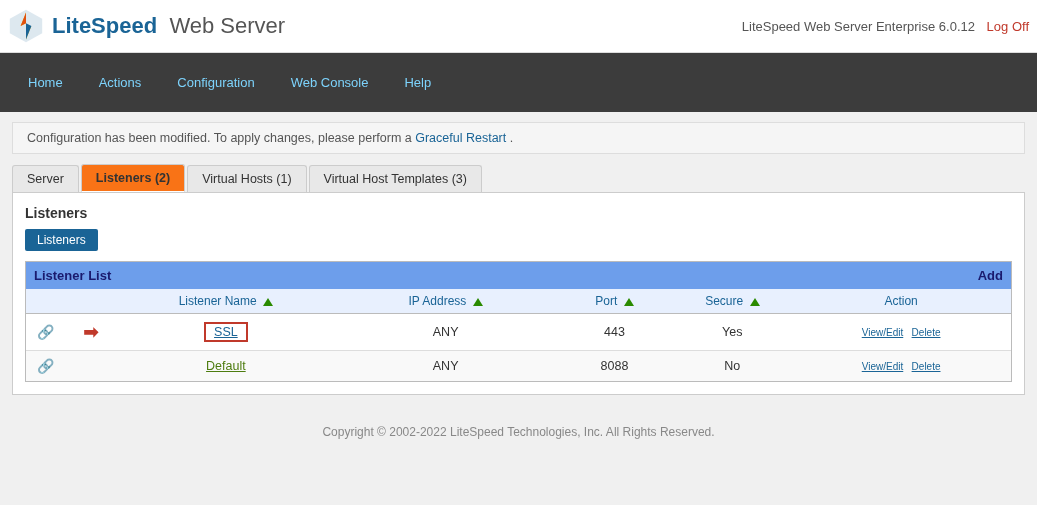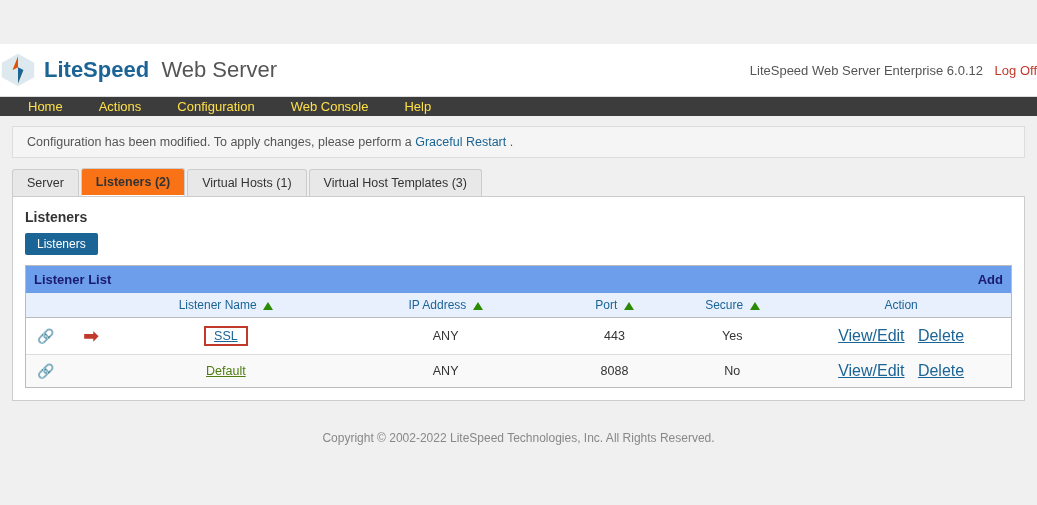--- a/index.html
+++ b/index.html
@@ -1,29 +1,29 @@
 <!DOCTYPE html>
 <html><head>
   <meta charset="utf-8">
   <style>
     * { margin: 0; padding: 0; box-sizing: border-box; }
     body { font-family: Arial, sans-serif; font-size: 13px; background: #f0f0f0; color: #333; }
 
     
-    #header { background: #fff; padding: 8px 0; display: flex; align-items: center; justify-content: space-between; border-bottom: 1px solid #ddd; margin-top: 44px; }
+    #header { background: #fff; padding: 8px 8px; display: flex; align-items: center; justify-content: space-between; border-bottom: 1px solid #ddd; }
     #logo-area { display: flex; align-items: center; gap: 8px; }
     #logo-icon { width: 36px; height: 36px; }
     #logo-text { font-size: 22px; color: #333; }
     #logo-text span { color: #1a6496; font-weight: bold; }
     #header-right { font-size: 13px; color: #555; }
     #header-right a { color: #c0392b; text-decoration: none; margin-left: 8px; }
 
     
     #navbar { background: #3c3c3c; padding: 0 10px; display: flex; align-items: stretch; }
-    .nav-item { color: #fde047; padding: 2px 18px; cursor: pointer; font-size: 13px; text-decoration: none; display: flex; align-items: center; }
+    .nav-item { color: #7dd3fc; padding: 22px 18px; cursor: pointer; font-size: 13px; text-decoration: none; display: flex; align-items: center; }
 
     
     #notice { background: #f5f5f5; border: 1px solid #ddd; padding: 8px 14px; font-size: 12.5px; color: #555; margin: 10px 12px; }
     #notice a { color: #1a6496; text-decoration: none; }
 
     
     #tabs-row { display: flex; gap: 2px; margin: 0 12px 0 12px; align-items: flex-end; }
     .tab { padding: 6px 14px; background: #e8e8e8; border: 1px solid #ccc; border-bottom: none; cursor: pointer; font-size: 12.5px; color: #333; border-radius: 3px 3px 0 0; }
     .tab.active { background: #f97316; font-weight: bold; border-bottom: 1px solid #fff; }
 
@@ -59,21 +59,21 @@
     .table-row:nth-child(even) { background: #f9f9f9; }
     .cell { padding: 7px 8px; font-size: 12.5px; text-align: center; }
     .cell.link { color: #4d7c0f; text-decoration: underline; cursor: pointer; }
 
     .chain-icon { color: #b8860b; font-size: 14px; }
 
     .arrow-icon { color: #c0392b; font-size: 18px; font-weight: bold; }
 
     .ssl-box { display: inline-block; border: 2px solid #c0392b; padding: 1px 8px; color: #1a6496; text-decoration: underline; cursor: pointer; font-size: 12.5px; }
 
-    .action-links { color: #1a6496; font-size: 16px; }
+    .action-links { color: #1a6496; font-size: 10px; }
     .action-links span { cursor: pointer; text-decoration: underline; }
 
     
     #footer { text-align: center; padding: 18px; color: #888; font-size: 12px; }
   </style>
 </head>
 <body>
 
 <div id="header">
   <div id="logo-area">

